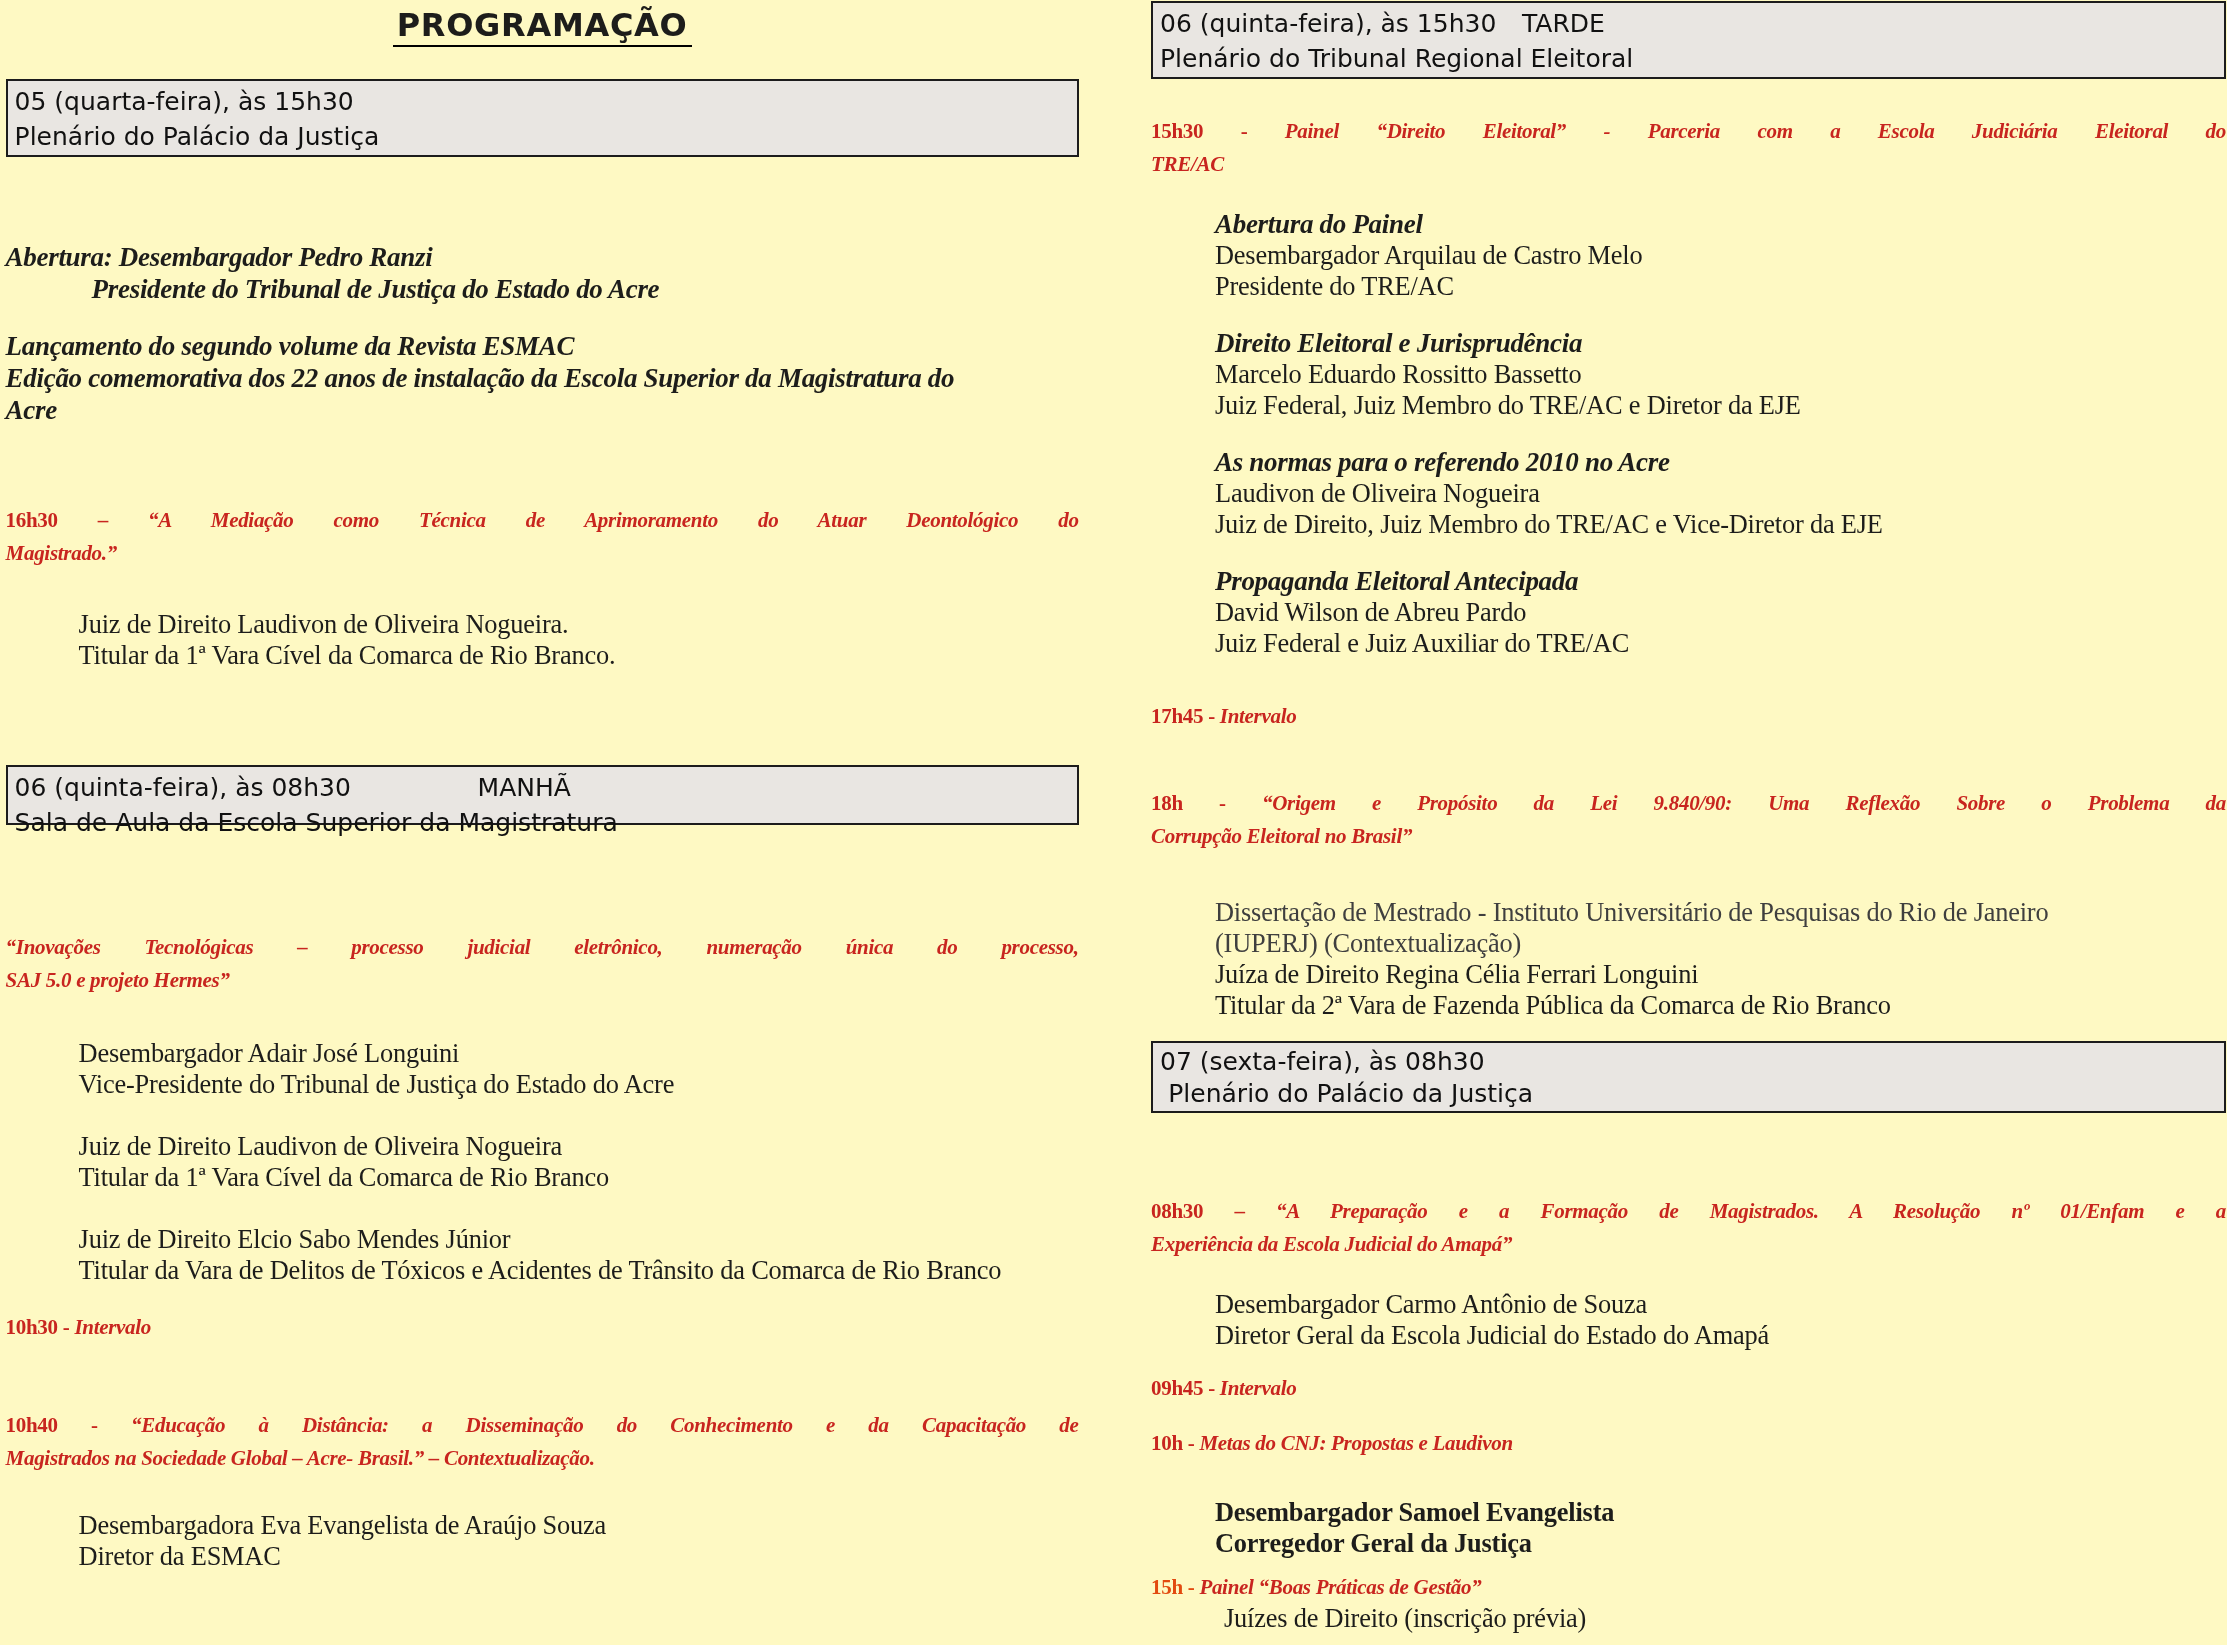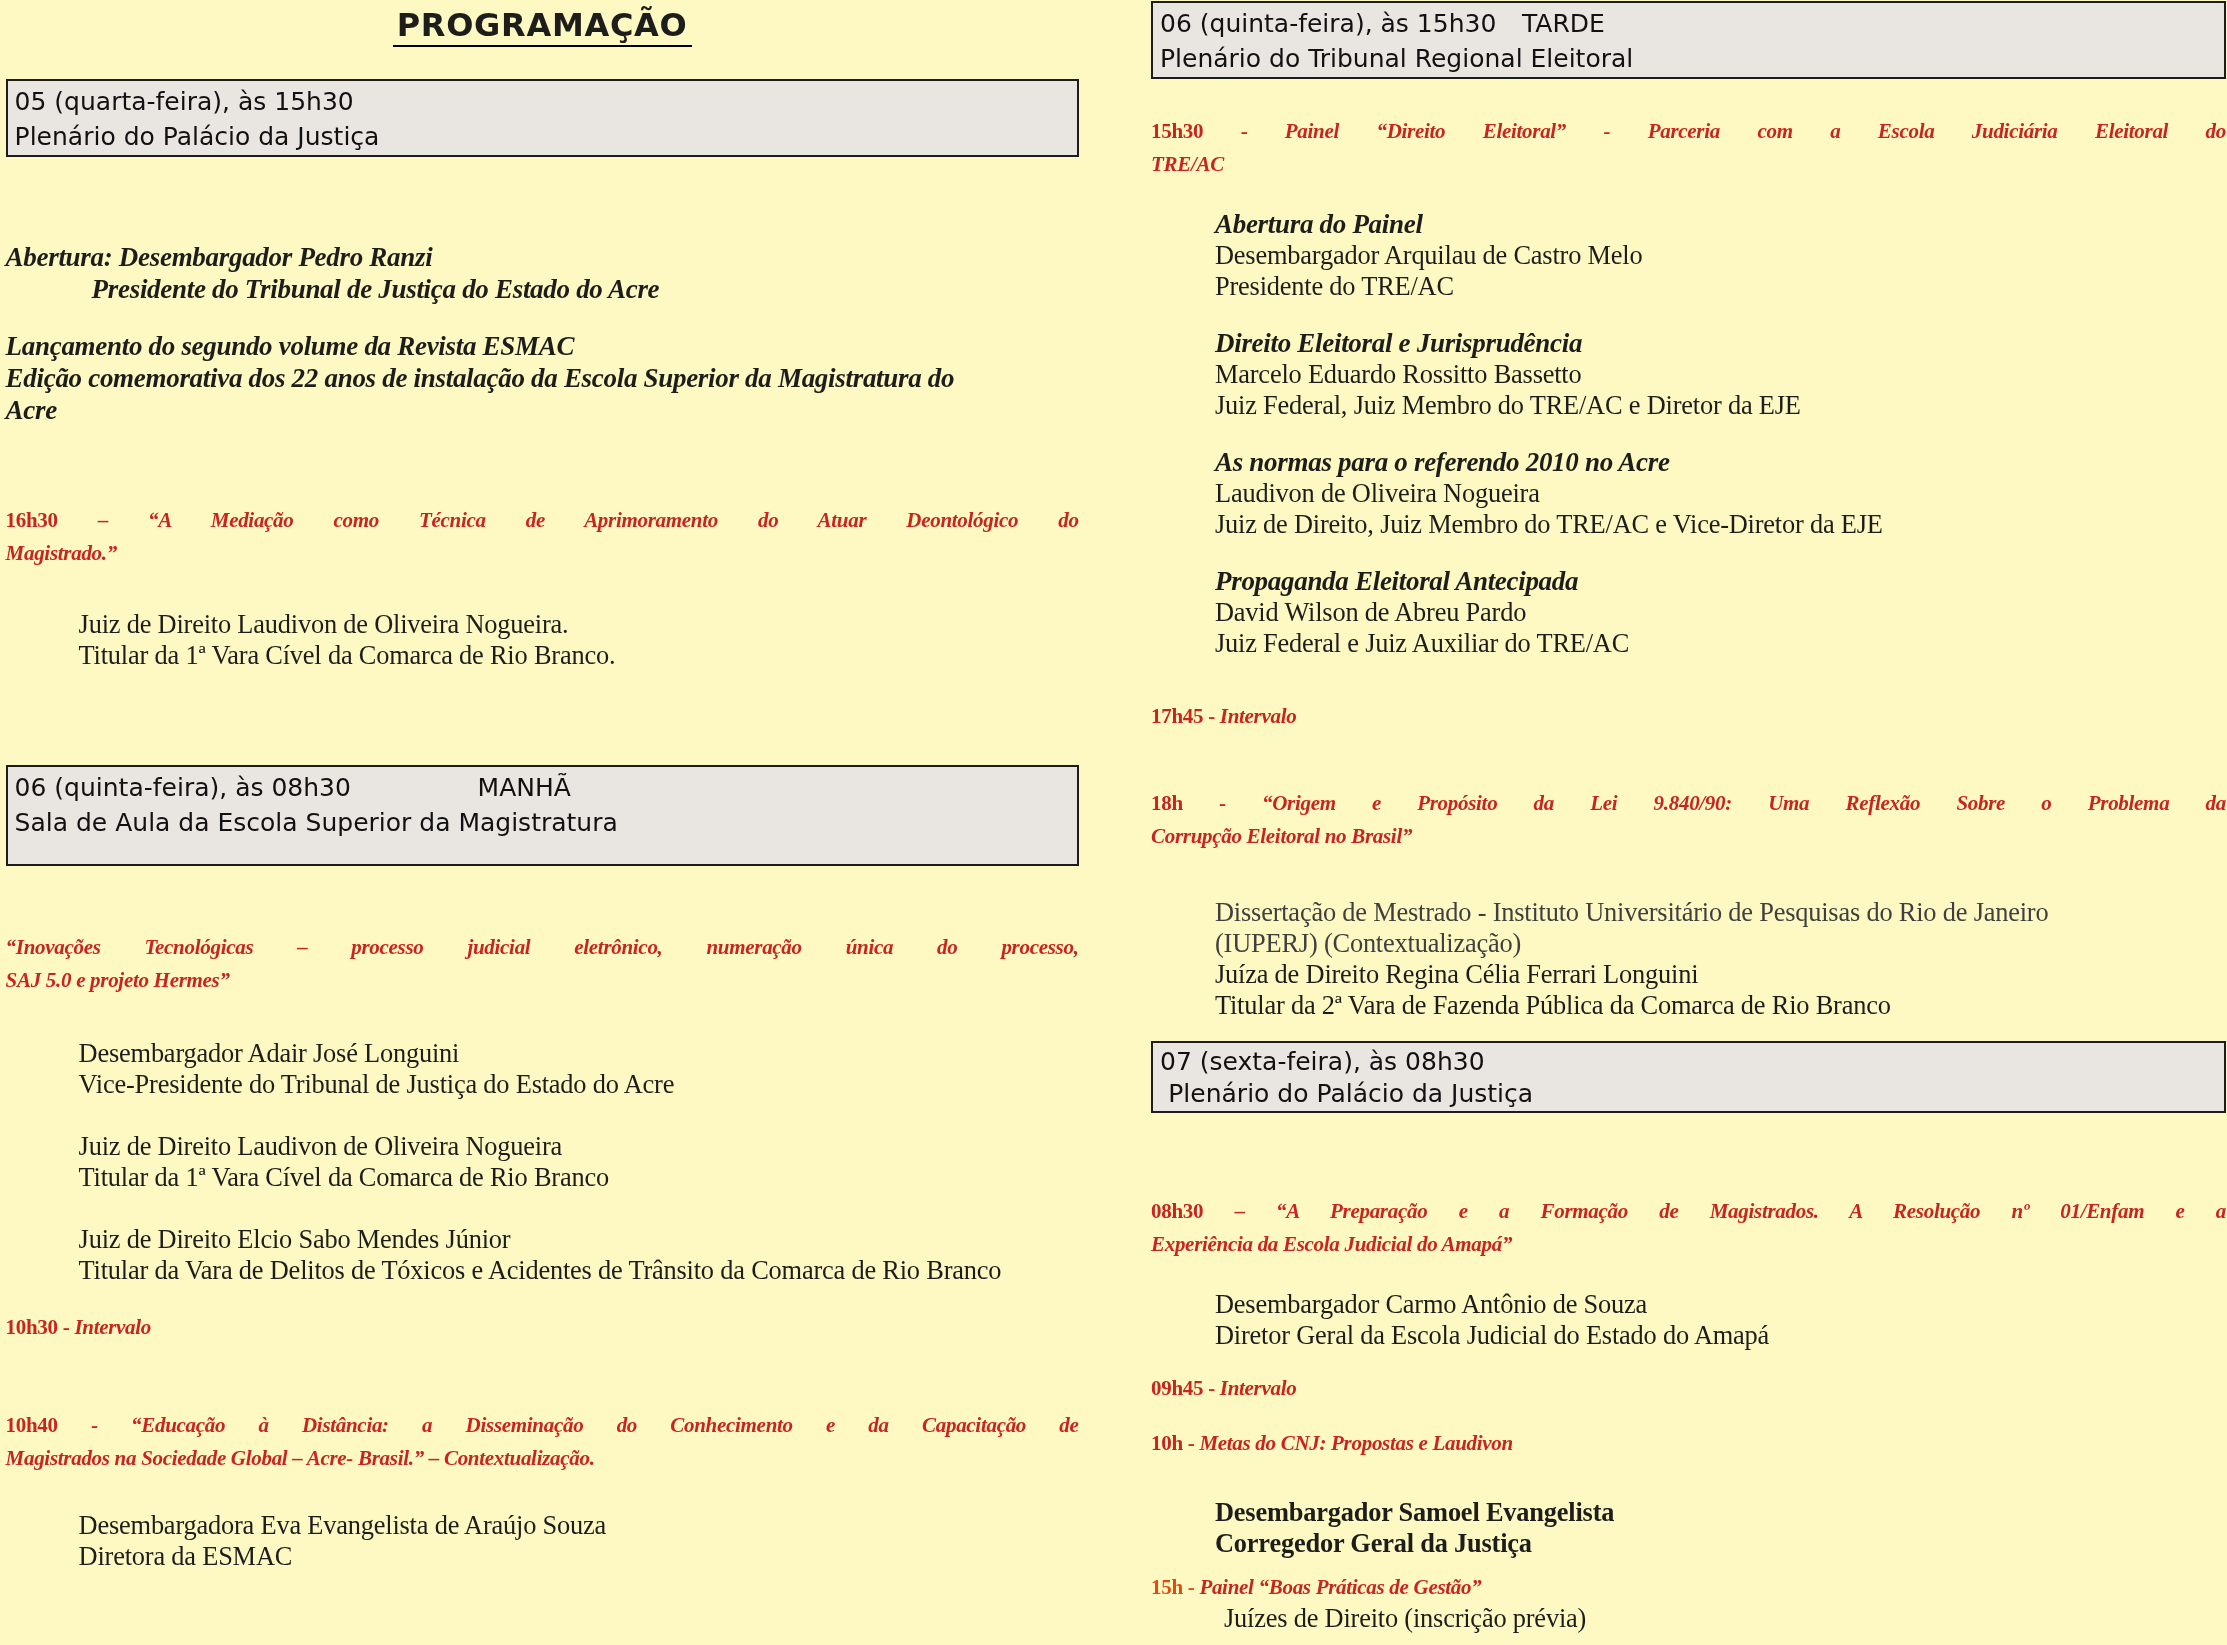--- a/index.html
+++ b/index.html
@@ -83,21 +83,21 @@
         <span class="t-time">16h30 – </span><span class="t-rest">“A Mediação como Técnica de Aprimoramento do Atuar Deontológico do</span>
       </div>
       <div class="t-rest">Magistrado.”</div>
     </div>
 
     <div class="abs serif indent-l" style="top:595px;">
       <div class="line">Juiz de Direito Laudivon de Oliveira Nogueira.</div>
       <div class="line">Titular da 1ª Vara Cível da Comarca de Rio Branco.</div>
     </div>
 
-    <div class="datebox abs" style="top:765px;height:101px;">
+    <div class="datebox abs" style="top:765px;height:60px;">
       <div class="db-line">
         <span>06 (quinta-feira), às 08h30</span>
         <span class="db-tag" style="left:463px;">MANHÃ</span>
       </div>
       <div class="db-line">Sala de Aula da Escola Superior da Magistratura</div>
     </div>
 
     <div class="abs red-title" style="top:931px;">
       <div class="just t-rest">“Inovações Tecnológicas – processo judicial eletrônico, numeração única do processo,</div>
       <div class="t-rest">SAJ 5.0 e projeto Hermes”</div>
@@ -124,21 +124,21 @@
 
     <div class="abs red-title" style="top:1409px;">
       <div class="just">
         <span class="t-time">10h40 - </span><span class="t-rest">“Educação à Distância: a Disseminação do Conhecimento e da Capacitação de</span>
       </div>
       <div class="t-rest">Magistrados na Sociedade Global – Acre- Brasil.” – Contextualização.</div>
     </div>
 
     <div class="abs serif indent-l" style="top:1496px;">
       <div class="line">Desembargadora Eva Evangelista de Araújo Souza</div>
-      <div class="line">Diretora da ESMAC</div>
+      <div class="line">Diretor da ESMAC</div>
     </div>
 
   </div>
 
   <div class="col col-right">
 
     <div class="datebox abs" style="top:1.4px;height:78px;">
       <div class="db-line">
         <span>06 (quinta-feira), às 15h30</span>
         <span class="db-tag" style="left:362px;">TARDE</span>

